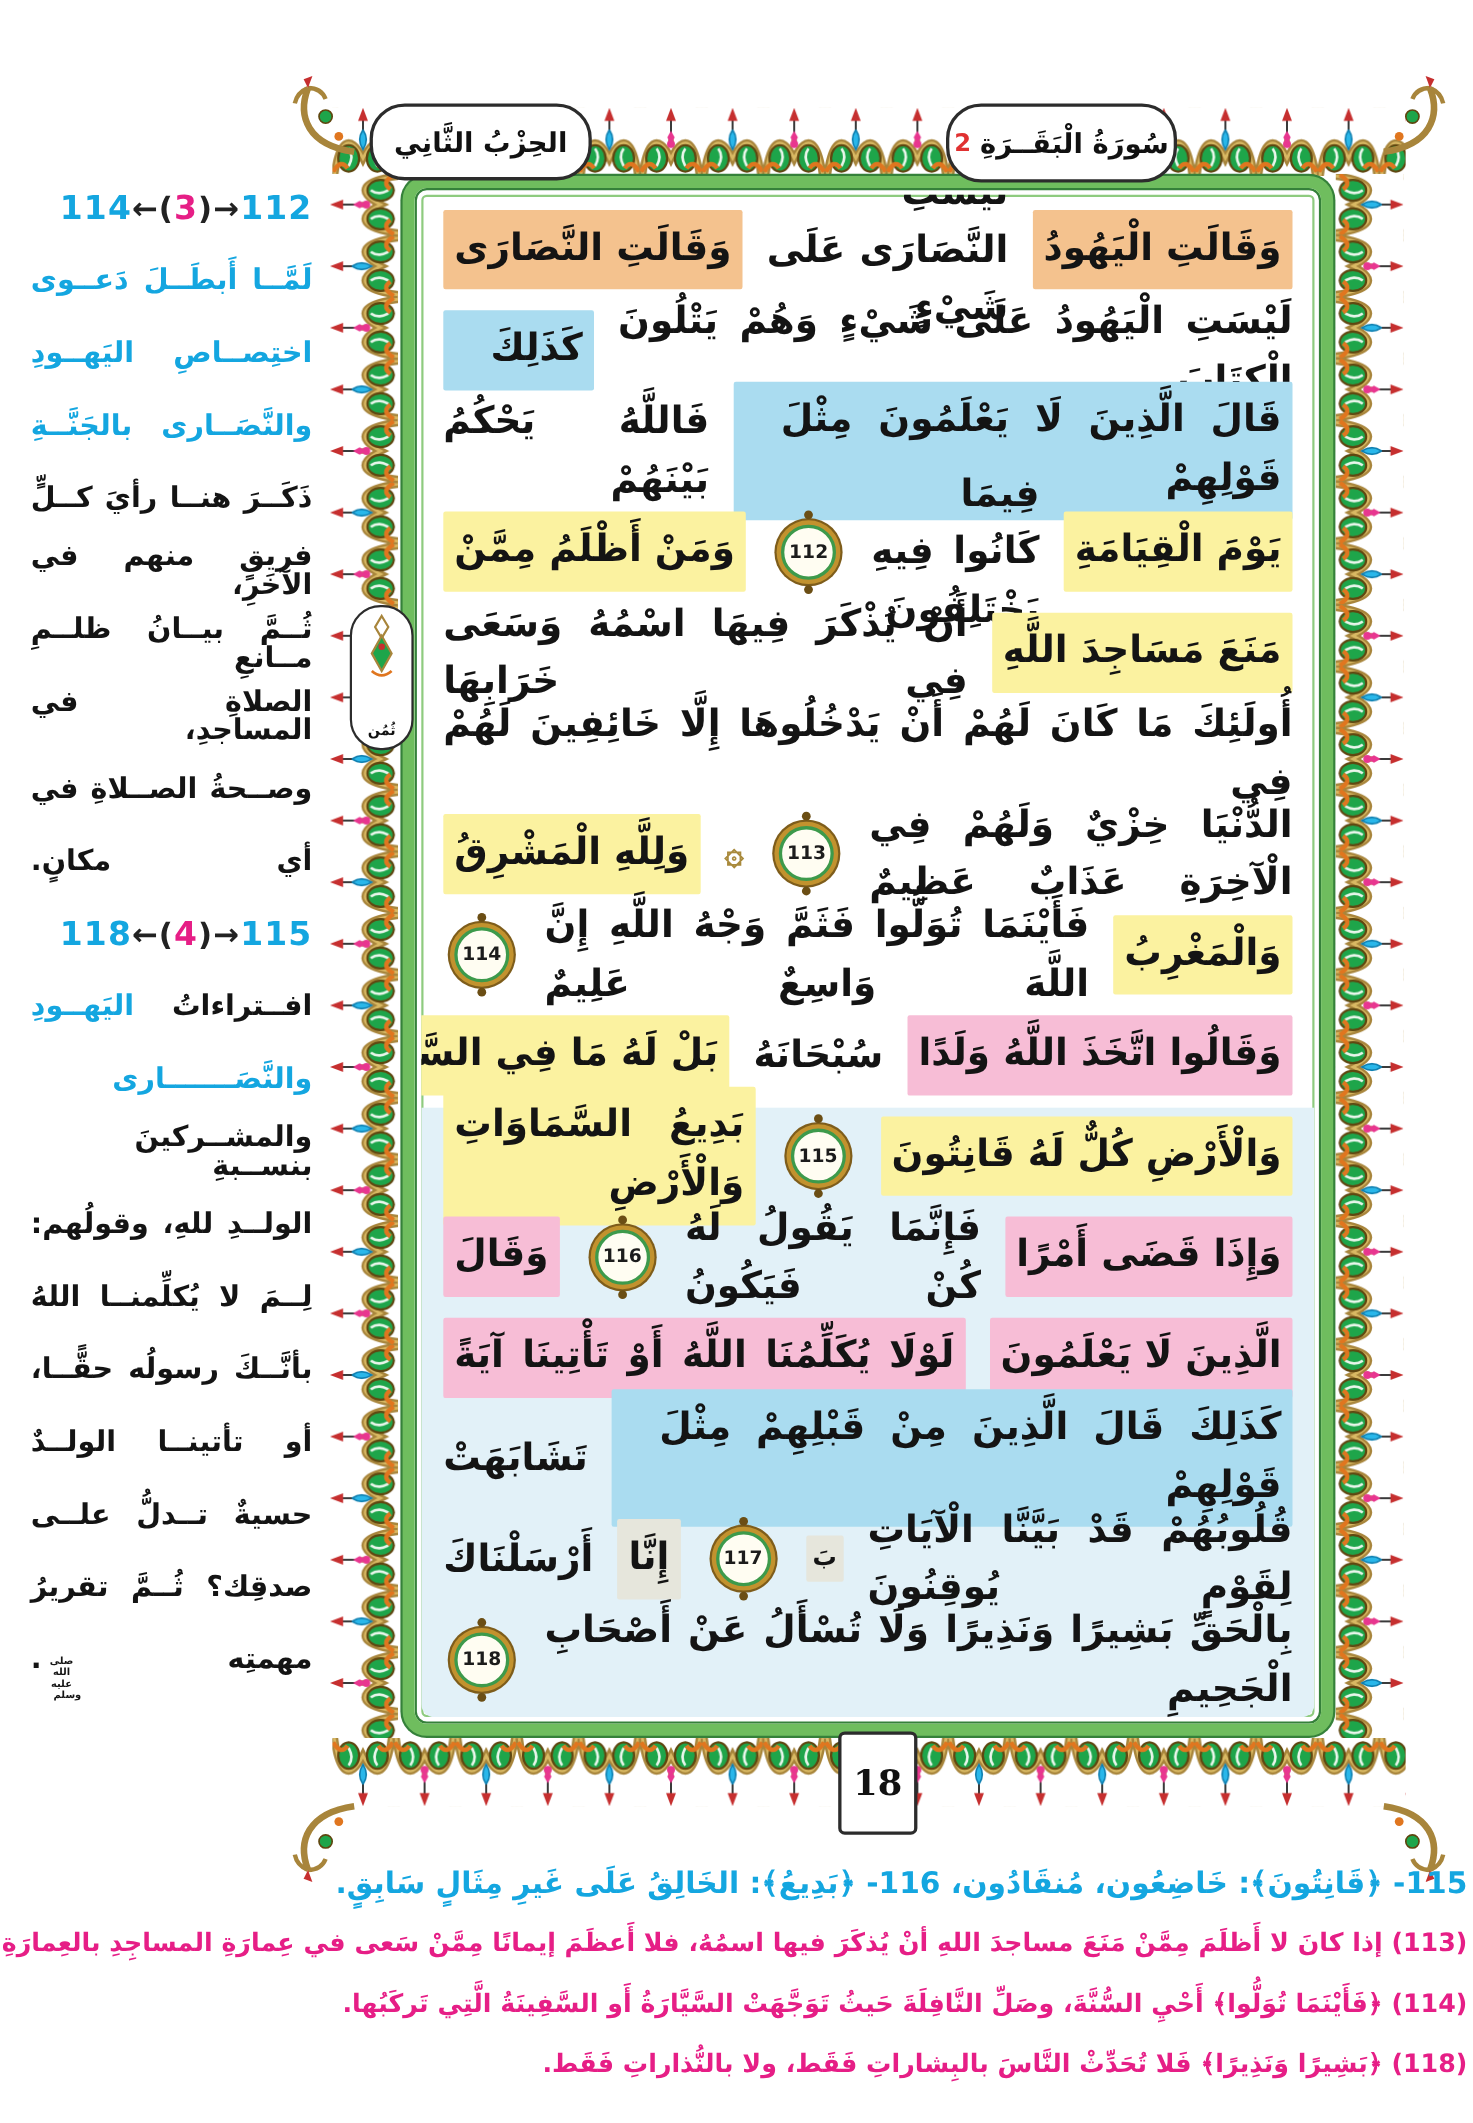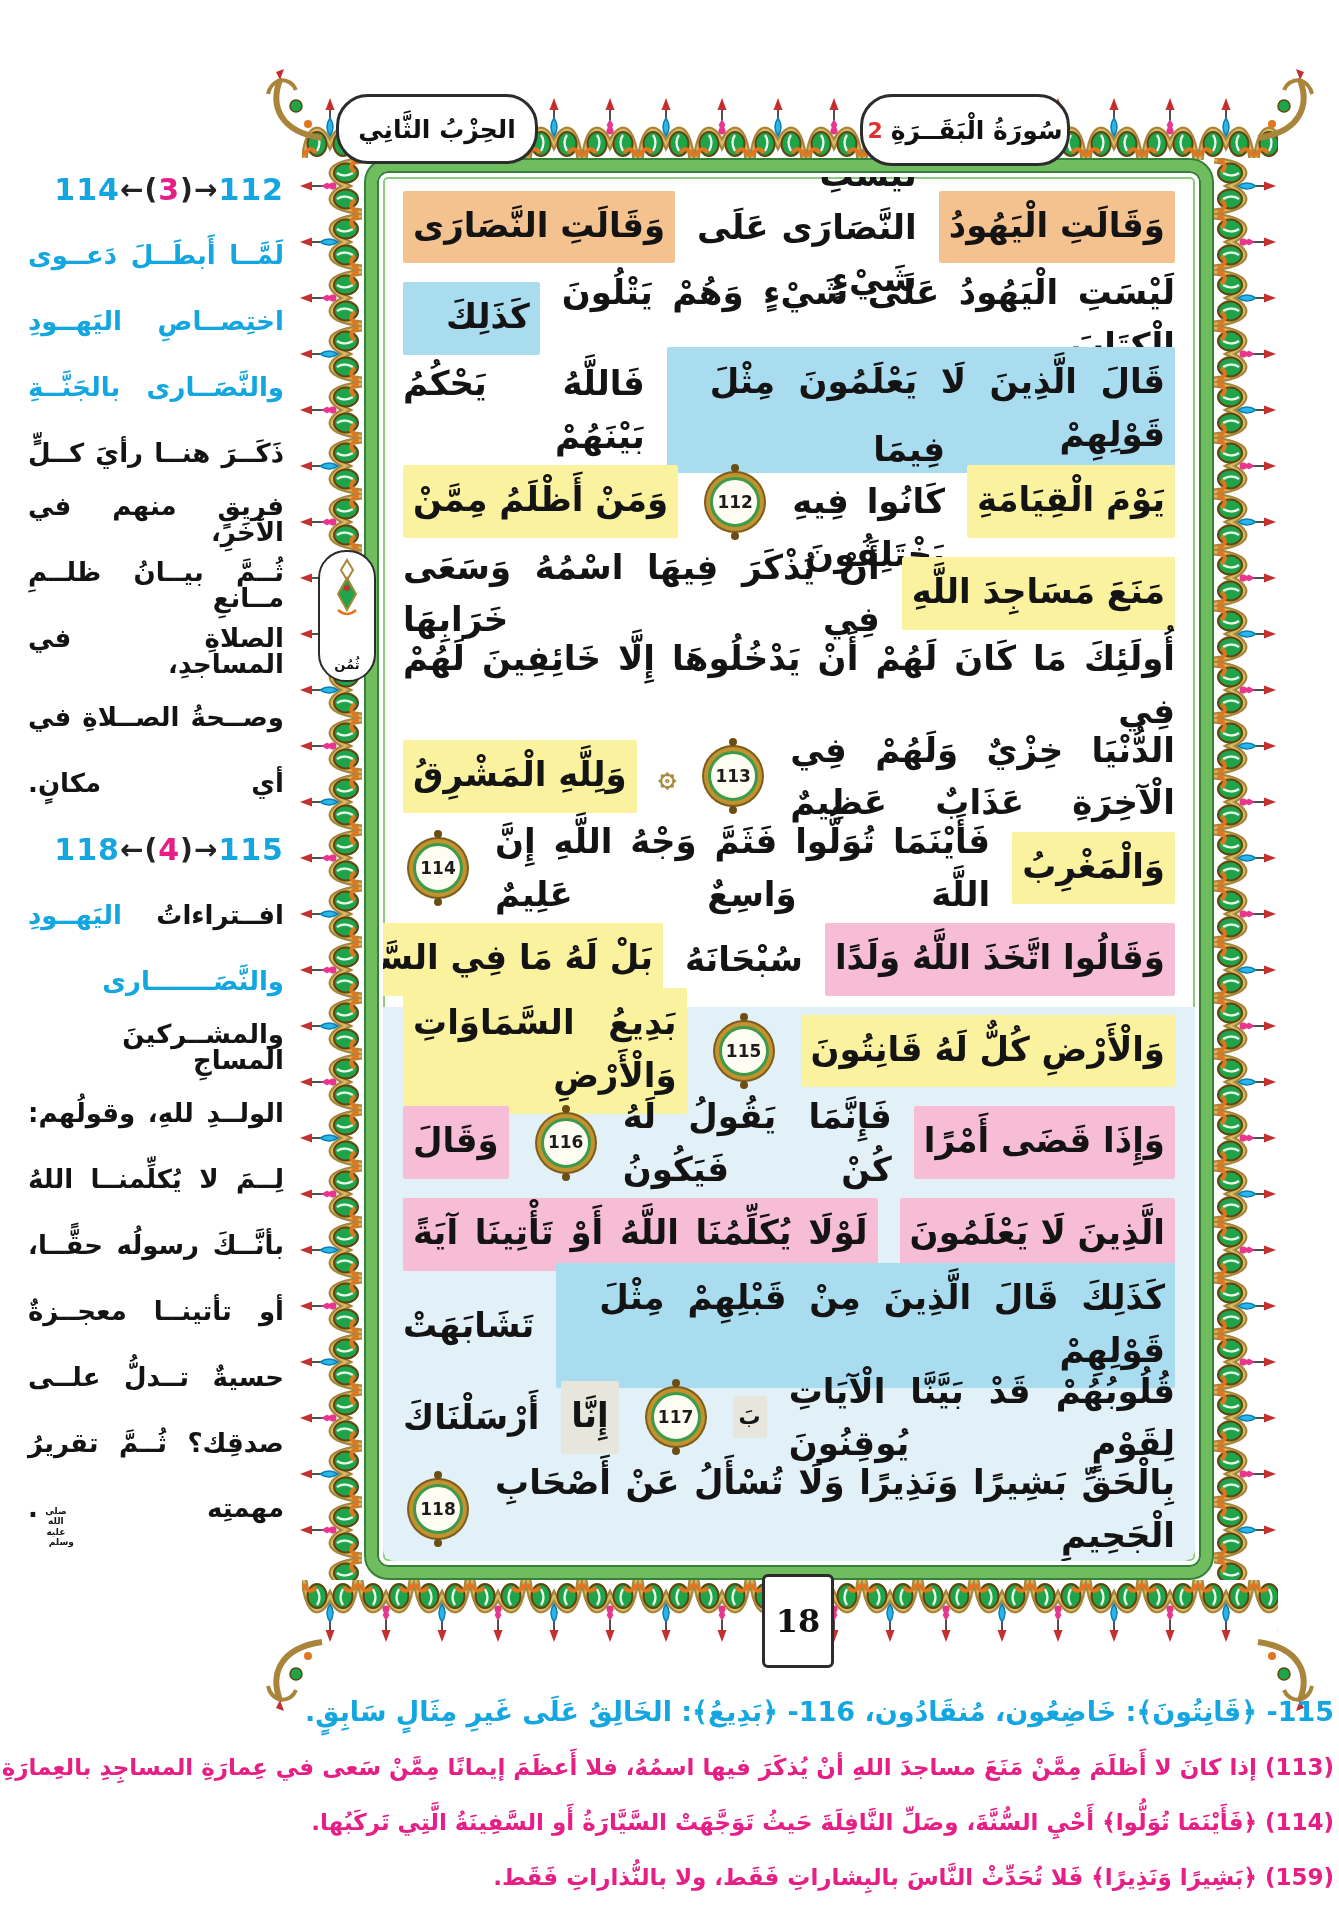--- a/index.html
+++ b/index.html
@@ -324,43 +324,43 @@
       <span class="s">)→</span>
       <span class="n">115</span>
     </div>
     <div class="mrow">
       <span class="mtext"><span class="c-k">افــتراءاتُ </span><span class="c-t">اليَهــودِ</span></span>
     </div>
     <div class="mrow">
       <span class="mtext"><span class="c-t">والنَّصَـــــــارى</span></span>
     </div>
     <div class="mrow">
-      <span class="mtext"><span class="c-k">والمشــركينَ المساجِ</span></span>
+      <span class="mtext"><span class="c-k">والمشــركينَ بنســبةِ</span></span>
     </div>
     <div class="mrow">
       <span class="mtext"><span class="c-k">الولــدِ للهِ، وقولُهم:</span></span>
     </div>
     <div class="mrow">
       <span class="mtext"><span class="c-k">لِــمَ لا يُكلِّمنــا اللهُ</span></span>
     </div>
     <div class="mrow">
       <span class="mtext"><span class="c-k">بأنَّــكَ رسولُه حقًّــا،</span></span>
     </div>
     <div class="mrow">
-      <span class="mtext"><span class="c-k">أو تأتينــا معجــزةٌ</span></span>
+      <span class="mtext"><span class="c-k">أو تأتينــا الولــدٌ</span></span>
     </div>
     <div class="mrow">
       <span class="mtext"><span class="c-k">حسيةٌ تــدلُّ علــى</span></span>
     </div>
     <div class="mrow">
       <span class="mtext"><span class="c-k">صدقِك؟ ثُــمَّ تقريرُ</span></span>
     </div>
     <div class="mrow">
       <span class="mtext"><span class="c-k">مهمتِه </span><span class="c-k saw">صلى الله عليه وسلم</span><span class="c-k">.</span></span>
     </div>
   </div>
 
 <div class="footnotes" id="footnotes">
   <div class="fn fn-blue">115- ﴿قَانِتُونَ﴾: خَاضِعُون، مُنقَادُون، 116- ﴿بَدِيعُ﴾: الخَالِقُ عَلَى غَيرِ مِثَالٍ سَابِقٍ.</div>
 <div class="fn fn-pink">(113) إذا كانَ لا أَظلَمَ مِمَّنْ مَنَعَ مساجدَ اللهِ أنْ يُذكَرَ فيها اسمُهُ، فلا أَعظَمَ إيمانًا مِمَّنْ سَعى في عِمارَةِ المساجِدِ بالعِمارَةِ الحِسِّيَّةِ والمَعنَوِيَّةِ.</div>
     <div class="fn fn-pink">(114) ﴿فَأَيْنَمَا تُوَلُّوا﴾ أَحْيِ السُّنَّةَ، وصَلِّ النَّافِلَةَ حَيثُ تَوَجَّهَتْ السَّيَّارَةُ أَو السَّفِينَةُ الَّتِي تَركَبُها.</div>
-    <div class="fn fn-pink">(159) ﴿بَشِيرًا وَنَذِيرًا﴾ فَلا تُحَدِّثْ النَّاسَ بالبِشاراتِ فَقَط، ولا بالنُّذاراتِ فَقَط.</div>
+    <div class="fn fn-pink">(118) ﴿بَشِيرًا وَنَذِيرًا﴾ فَلا تُحَدِّثْ النَّاسَ بالبِشاراتِ فَقَط، ولا بالنُّذاراتِ فَقَط.</div>
   </div>
 
 </body></html>

